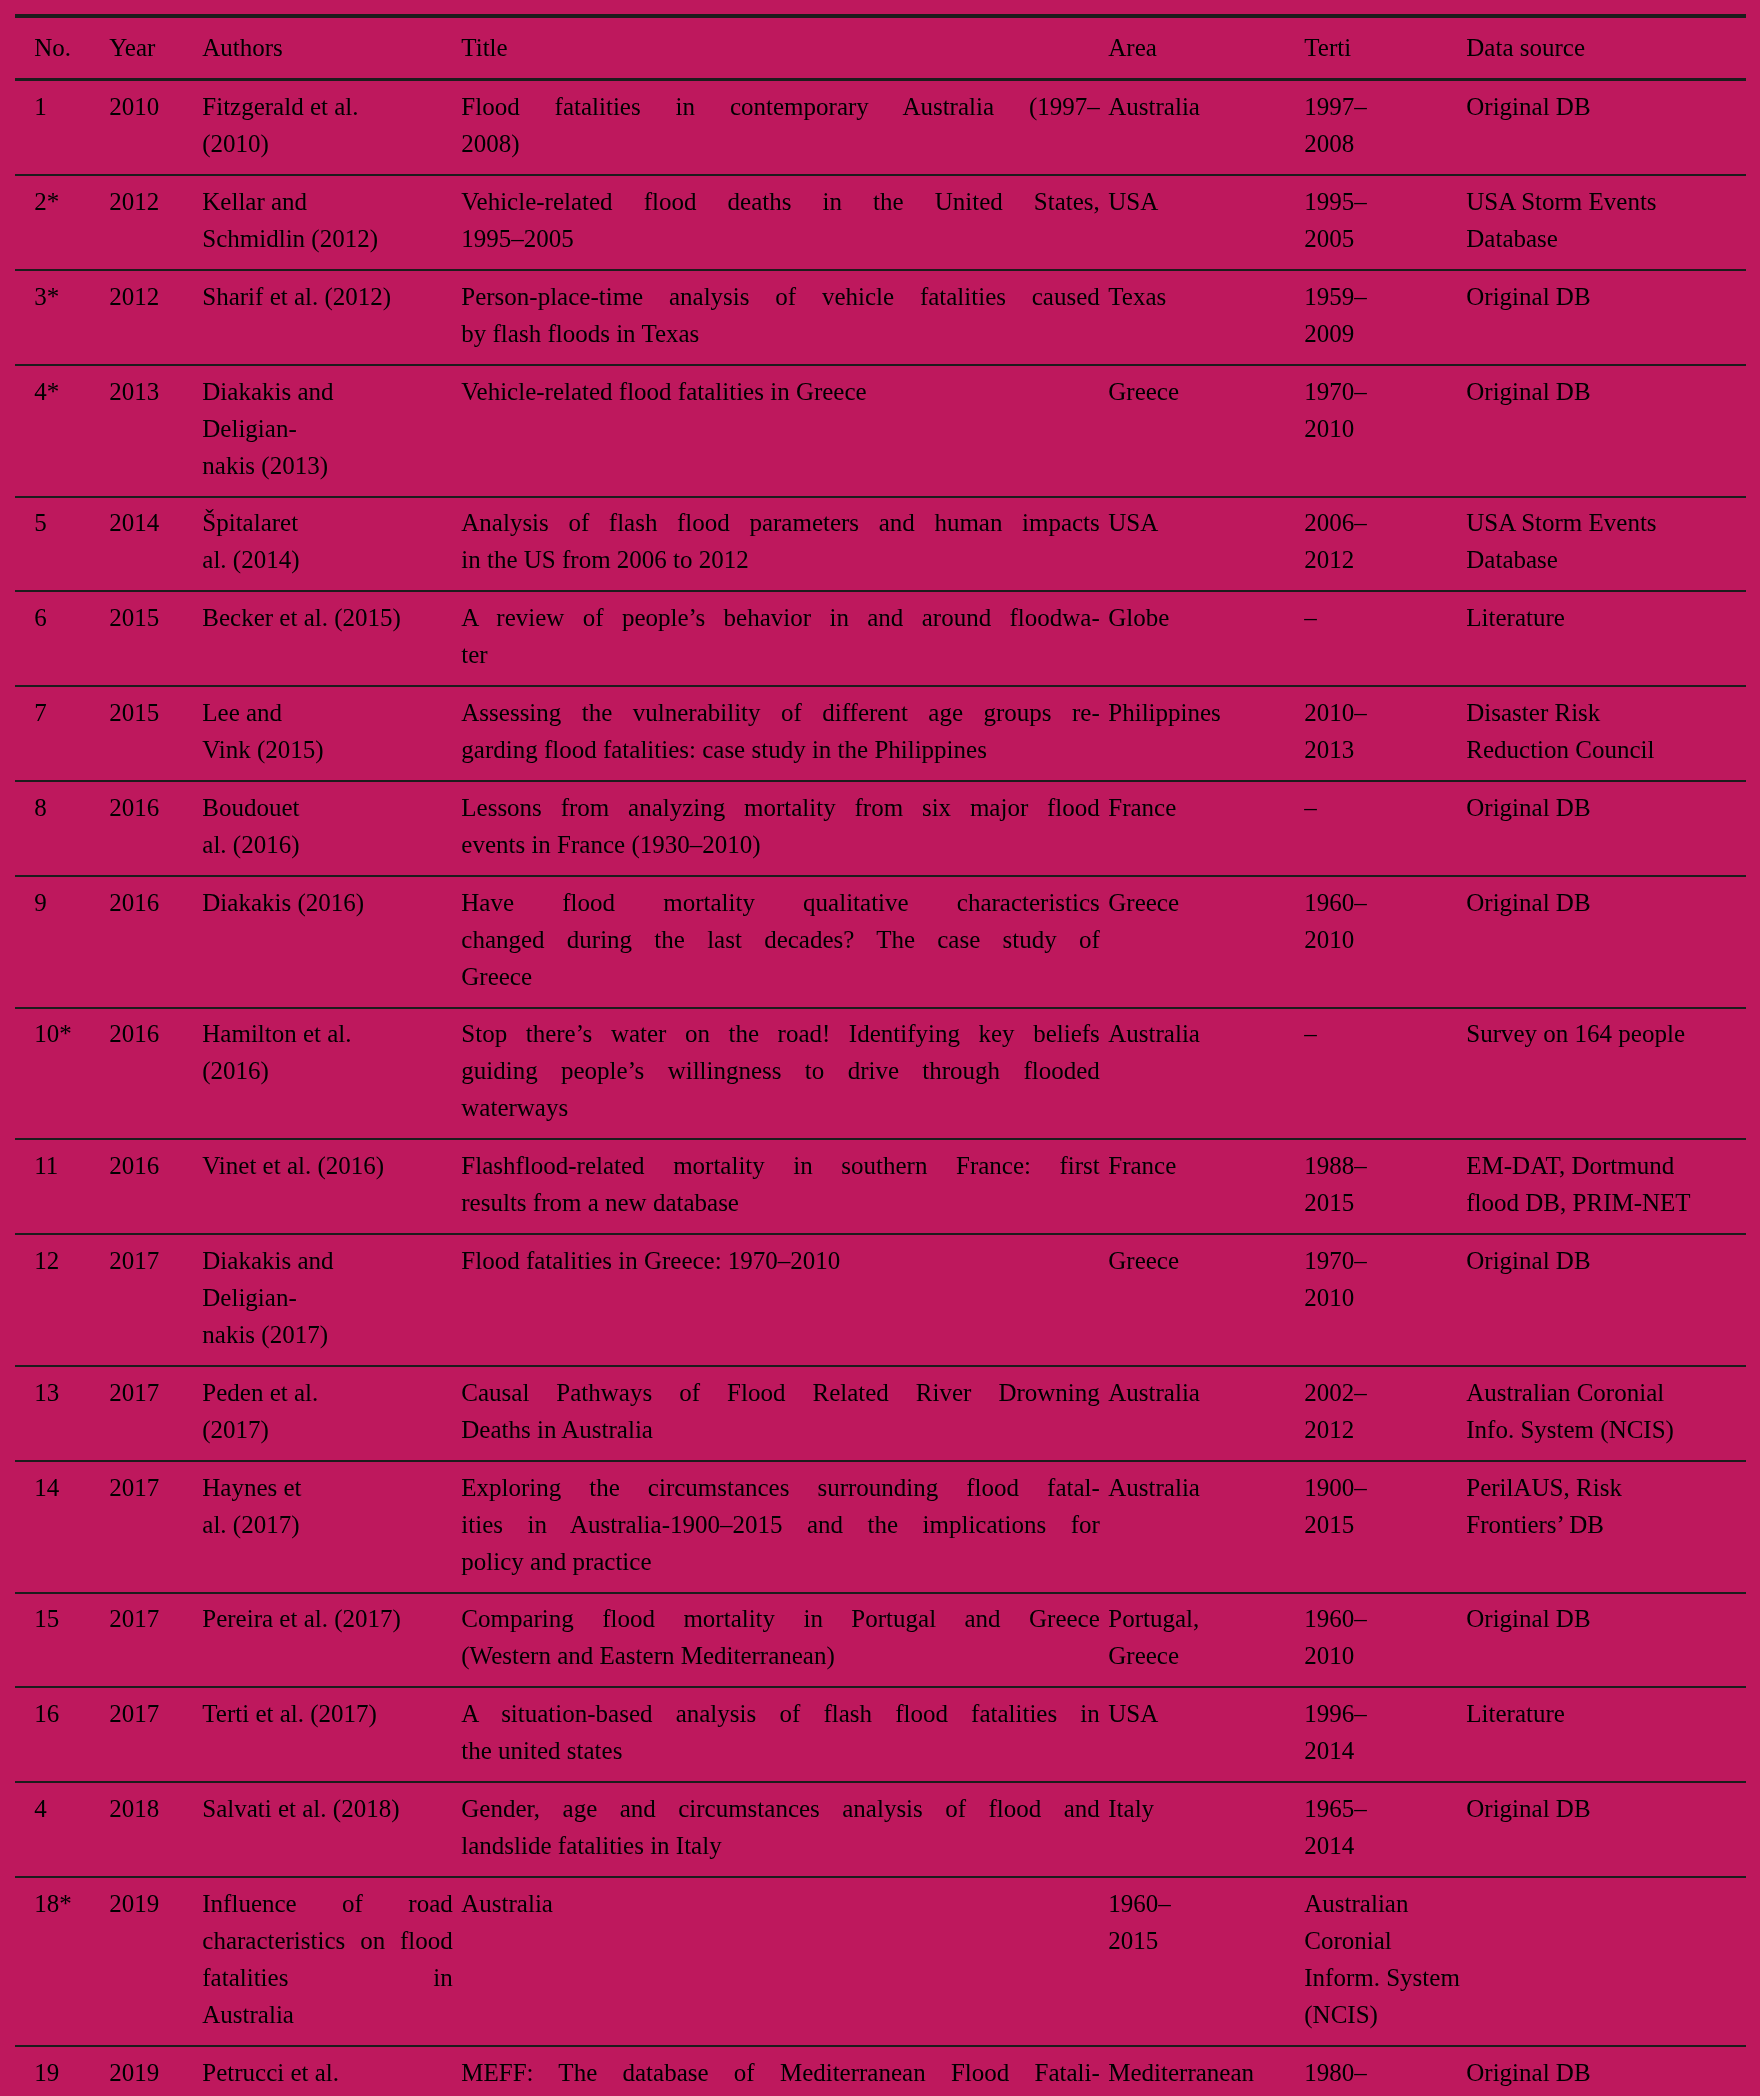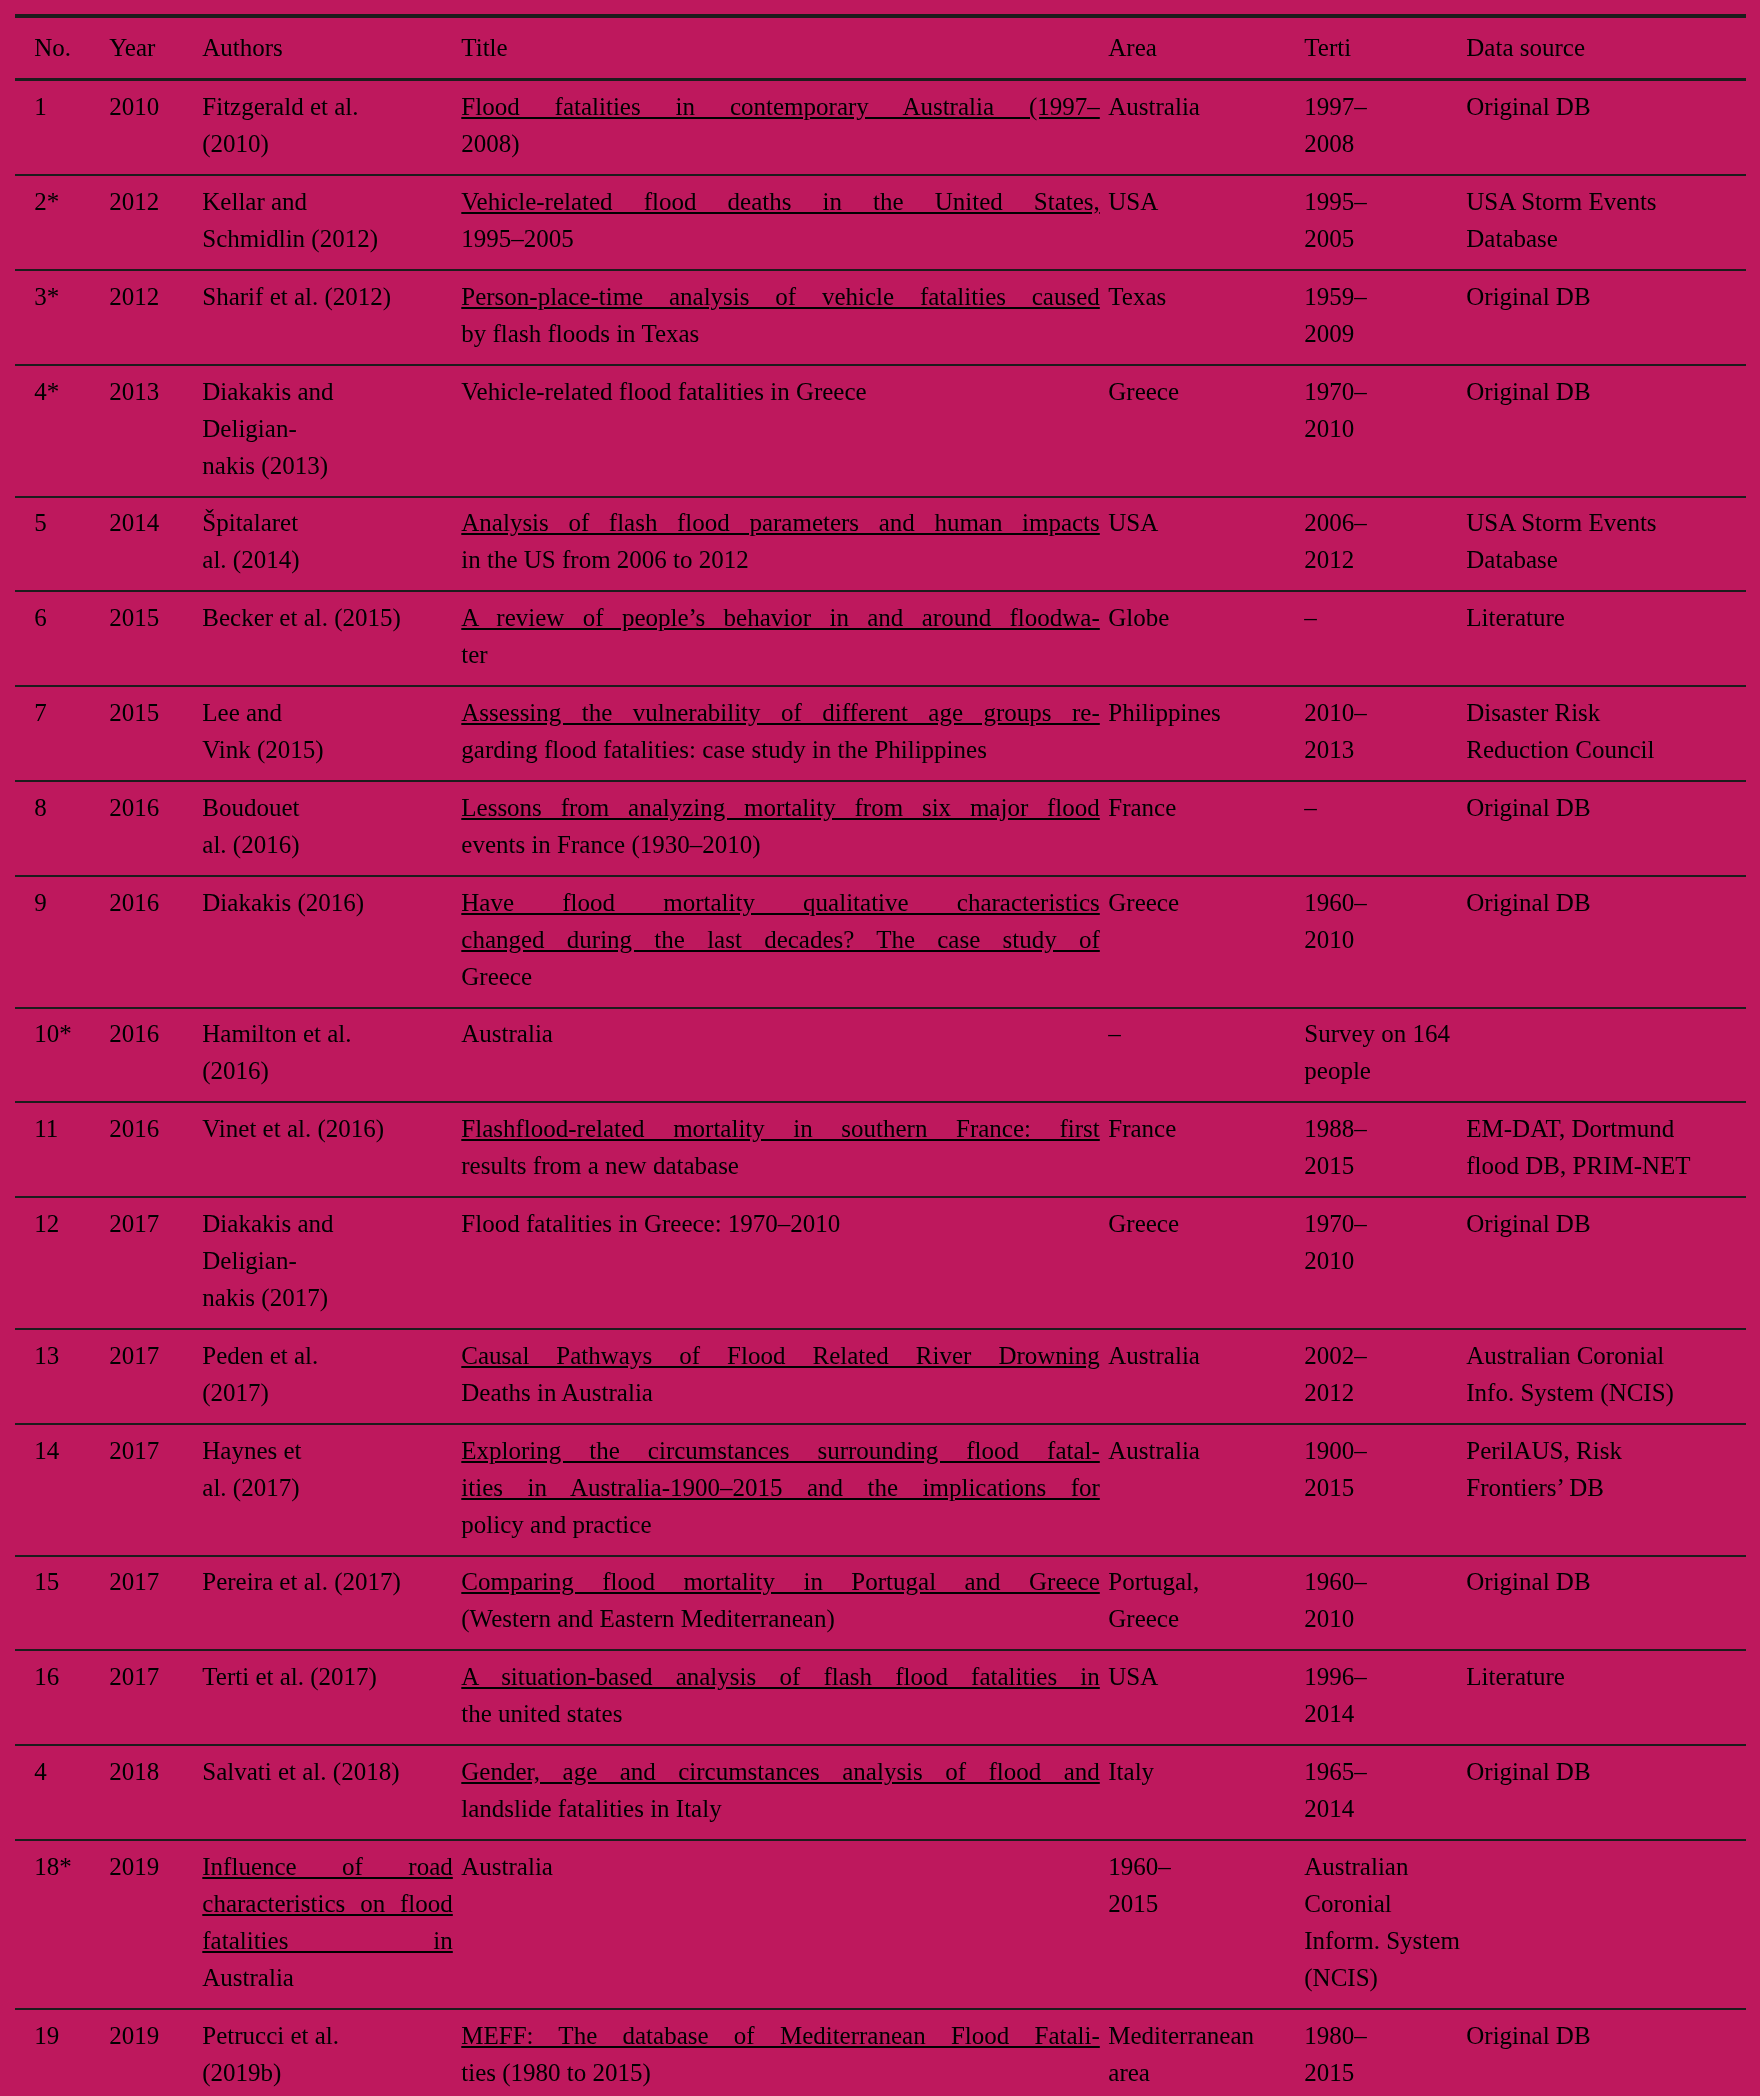--- a/index.html
+++ b/index.html
@@ -51,21 +51,20 @@
   .cell-area, .cell-source {
     padding-right: 5.1px;
   }
   .line {
     min-height: 37px;
   }
   
   .line.stretch {
     text-align: justify;
     text-align-last: justify;
-    text-decoration: underline;
   }
   
   .line.split {
     display: flex;
     justify-content: flex-start;
   }
 </style>
 </head>
 <body>
 
@@ -286,20 +285,25 @@
             <div class="line">Original DB</div>
           </div>
         </div>
         <div class="grid row">
           <div class="cell cell-no">10*</div>
           <div class="cell cell-year">2016</div>
           <div class="cell cell-authors">
             <div class="line">Hamilton et al.</div>
             <div class="line">(2016)</div>
           </div>
+          <div class="cell cell-title">
+            <div class="line stretch">Stop there’s water on the road! Identifying key beliefs</div>
+            <div class="line stretch">guiding people’s willingness to drive through flooded</div>
+            <div class="line">waterways</div>
+          </div>
           <div class="cell cell-area">
             <div class="line">Australia</div>
           </div>
           <div class="cell cell-period">
             <div class="line">–</div>
           </div>
           <div class="cell cell-source">
             <div class="line">Survey on 164 people</div>
           </div>
         </div>

